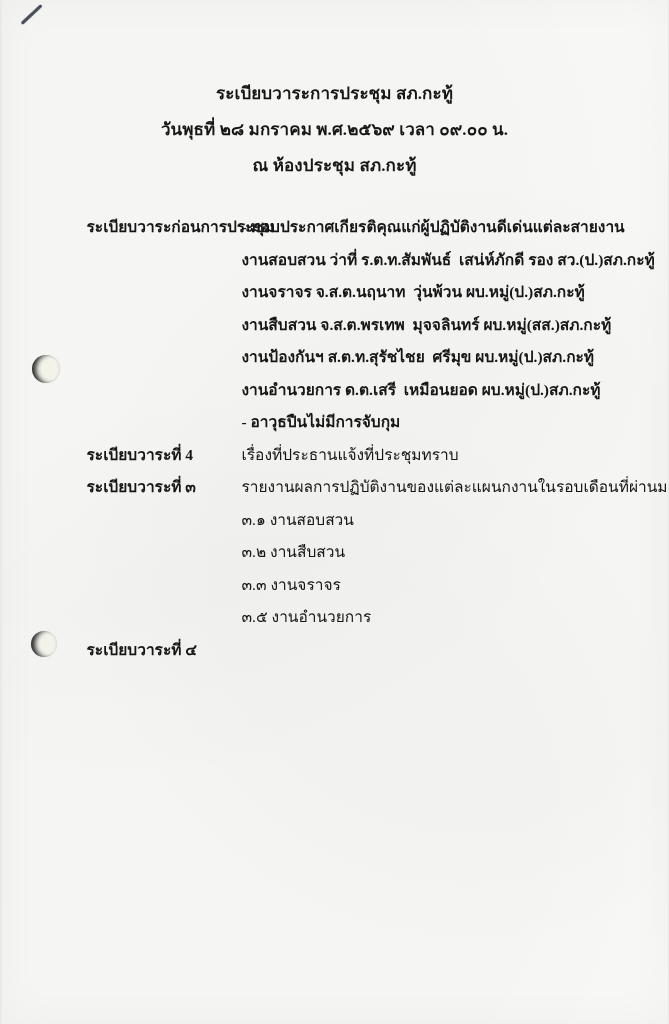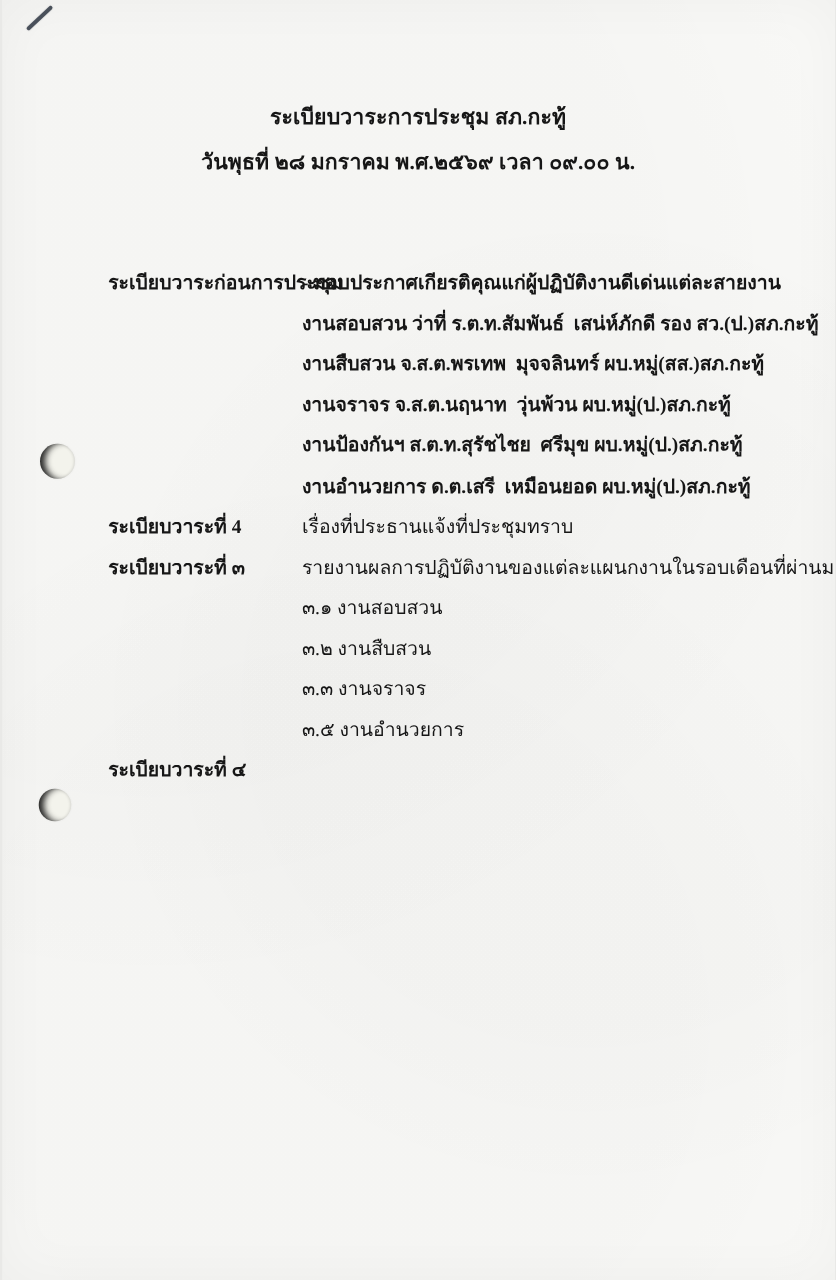--- a/index.html
+++ b/index.html
@@ -87,33 +87,35 @@
 
 <div class="page">
 
   <div class="staple-mark"></div>
   <div class="hole-punch top"></div>
   <div class="hole-punch bottom"></div>
 
   <div class="doc-header">
     <div>ระเบียบวาระการประชุม สภ.กะทู้</div>
     <div>วันพุธที่ ๒๘ มกราคม พ.ศ.๒๕๖๙ เวลา ๐๙.๐๐ น.</div>
+    <div>ณ ห้องประชุม สภ.กะทู้</div>
   </div>
 
   <div class="doc-body">
 
     <div class="agenda-row">
       <div class="agenda-label">ระเบียบวาระก่อนการประชุม</div>
       <div class="agenda-lines bold">
         <div class="agenda-line">- มอบประกาศเกียรติคุณแก่ผู้ปฏิบัติงานดีเด่นแต่ละสายงาน</div>
         <div class="agenda-line">งานสอบสวน ว่าที่ ร.ต.ท.สัมพันธ์  เสน่ห์ภักดี รอง สว.(ป.)สภ.กะทู้</div>
+        <div class="agenda-line">งานจราจร จ.ส.ต.นฤนาท  วุ่นพ้วน ผบ.หมู่(ป.)สภ.กะทู้</div>
         <div class="agenda-line">งานสืบสวน จ.ส.ต.พรเทพ  มุจจลินทร์ ผบ.หมู่(สส.)สภ.กะทู้</div>
-        <div class="agenda-line">งานจราจร จ.ส.ต.นฤนาท  วุ่นพ้วน ผบ.หมู่(ป.)สภ.กะทู้</div>
         <div class="agenda-line">งานป้องกันฯ ส.ต.ท.สุรัชไชย  ศรีมุข ผบ.หมู่(ป.)สภ.กะทู้</div>
         <div class="agenda-line">งานอำนวยการ ด.ต.เสรี  เหมือนยอด ผบ.หมู่(ป.)สภ.กะทู้</div>
+        <div class="agenda-line">- อาวุธปืนไม่มีการจับกุม</div>
       </div>
     </div>
 
     <div class="agenda-row">
       <div class="agenda-label">ระเบียบวาระที่ 4</div>
       <div class="agenda-lines">
         <div class="agenda-line">เรื่องที่ประธานแจ้งที่ประชุมทราบ</div>
       </div>
     </div>
 

